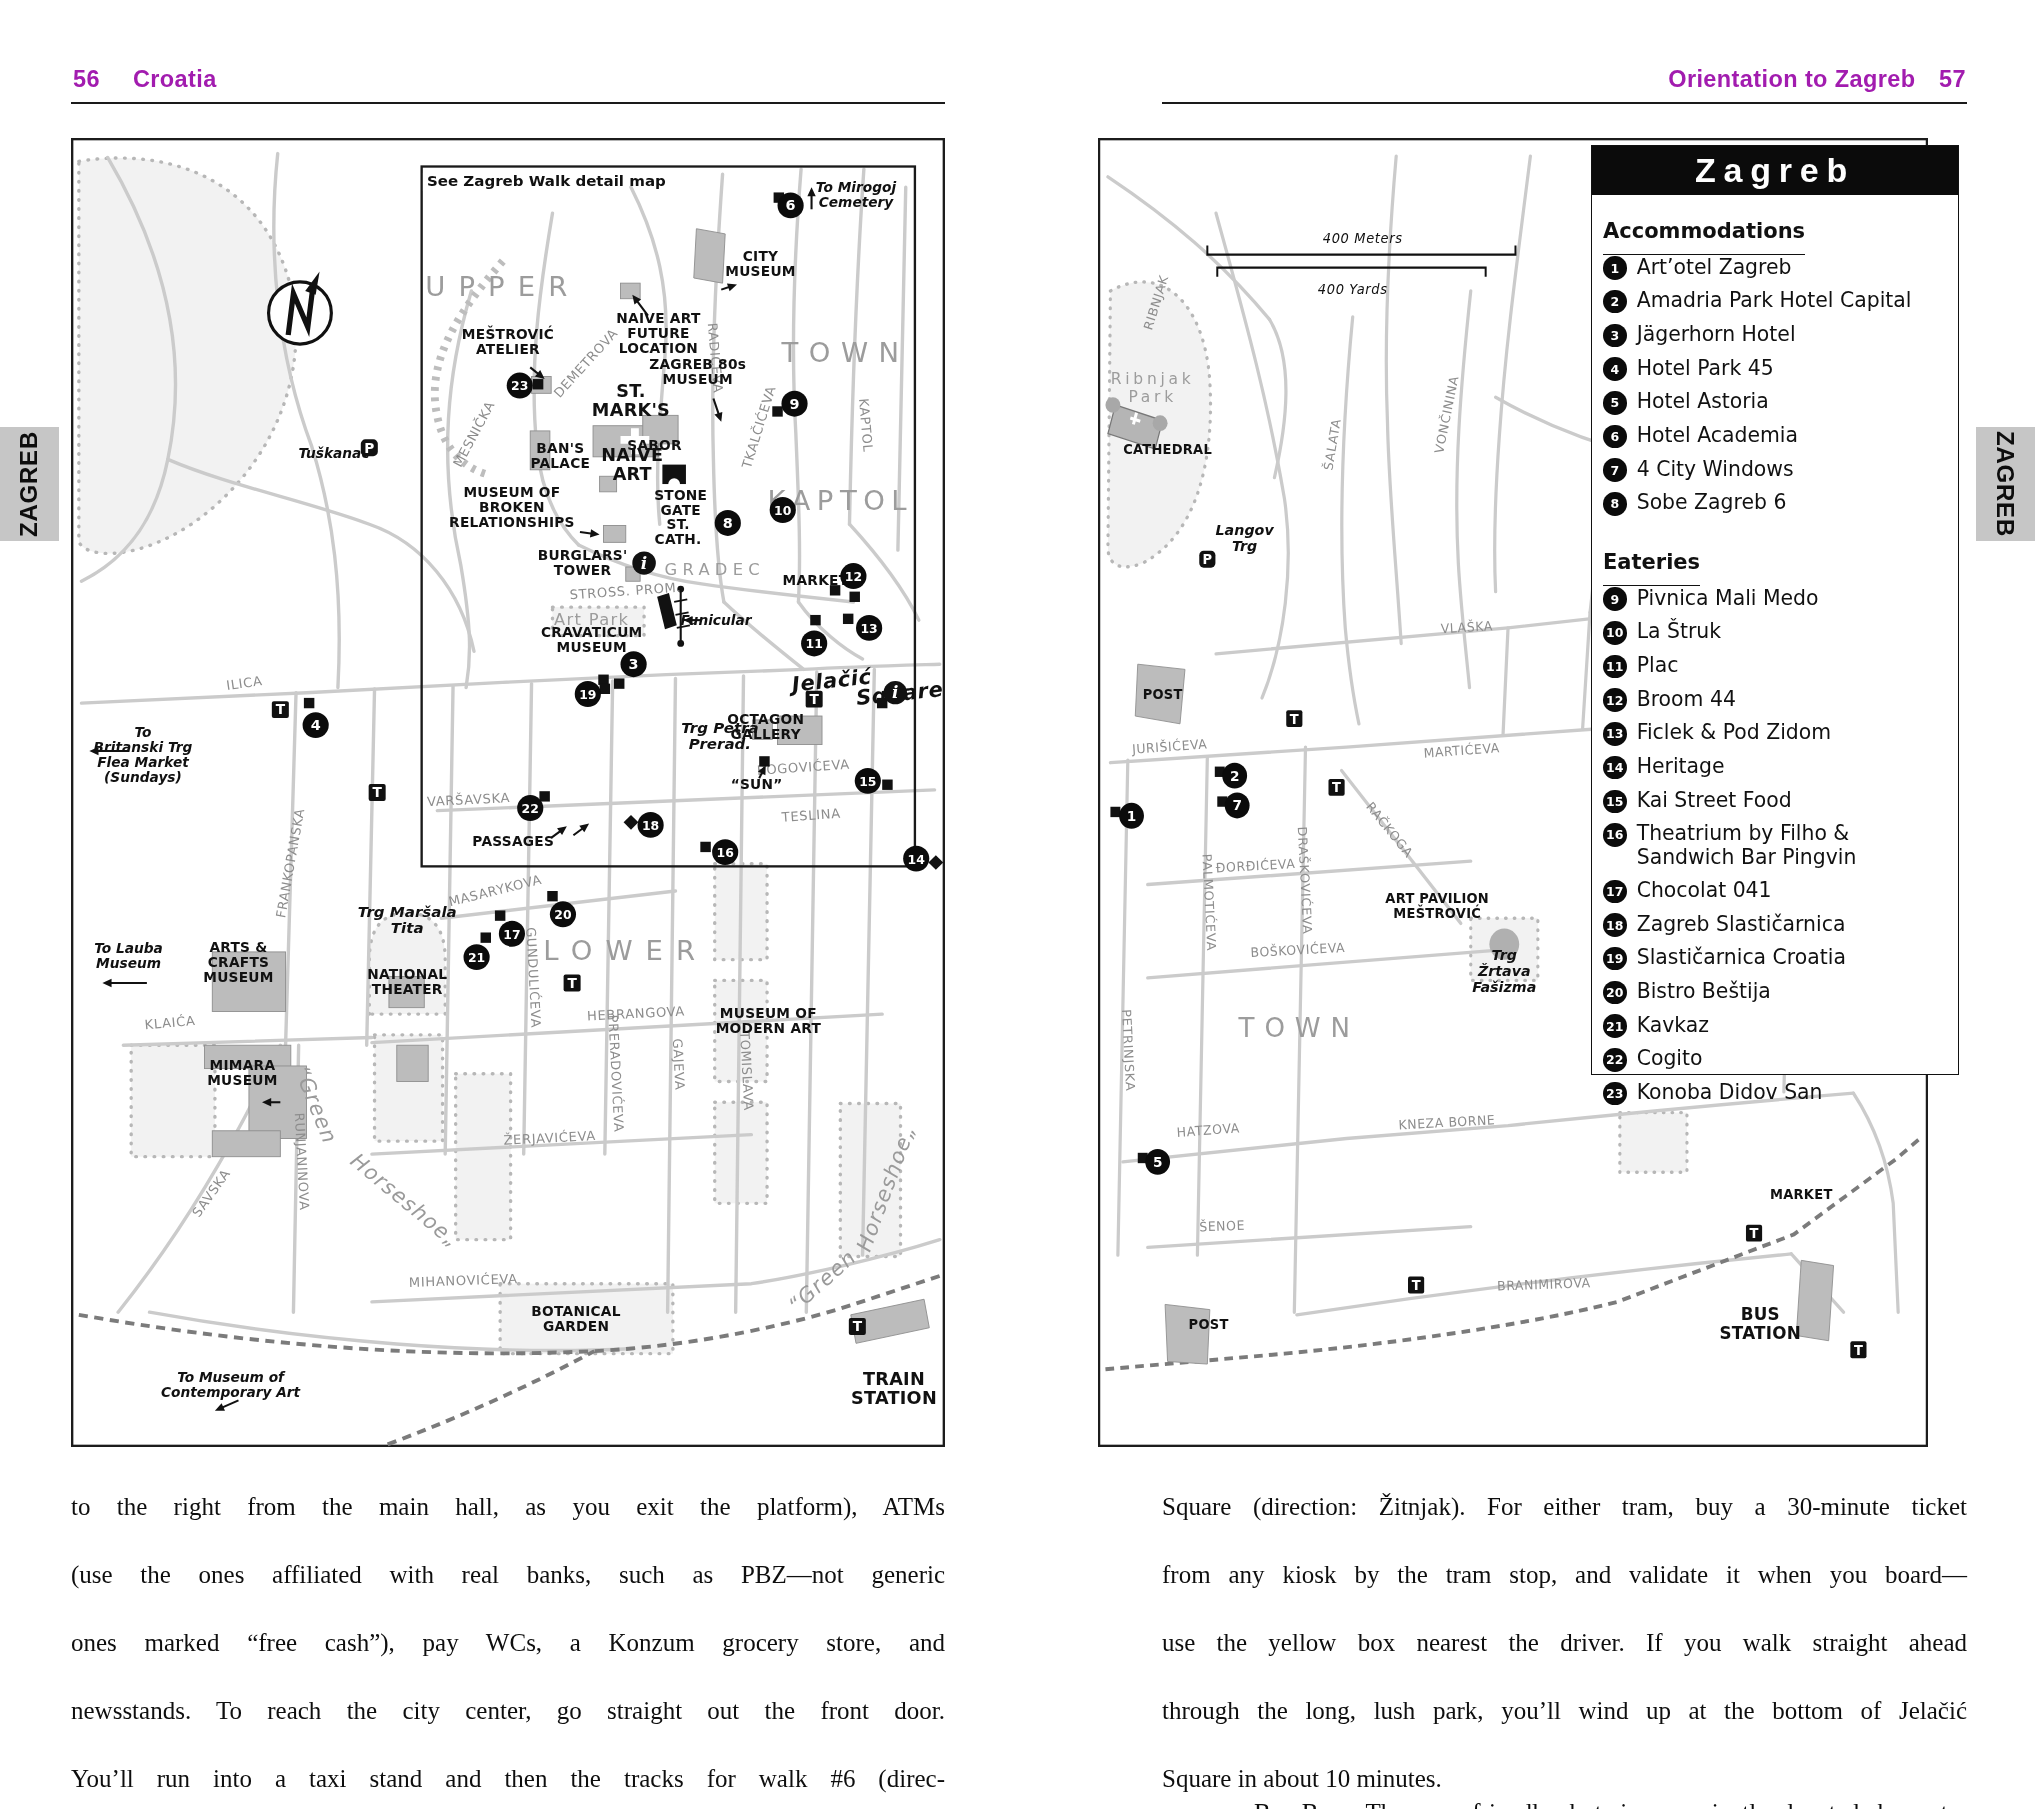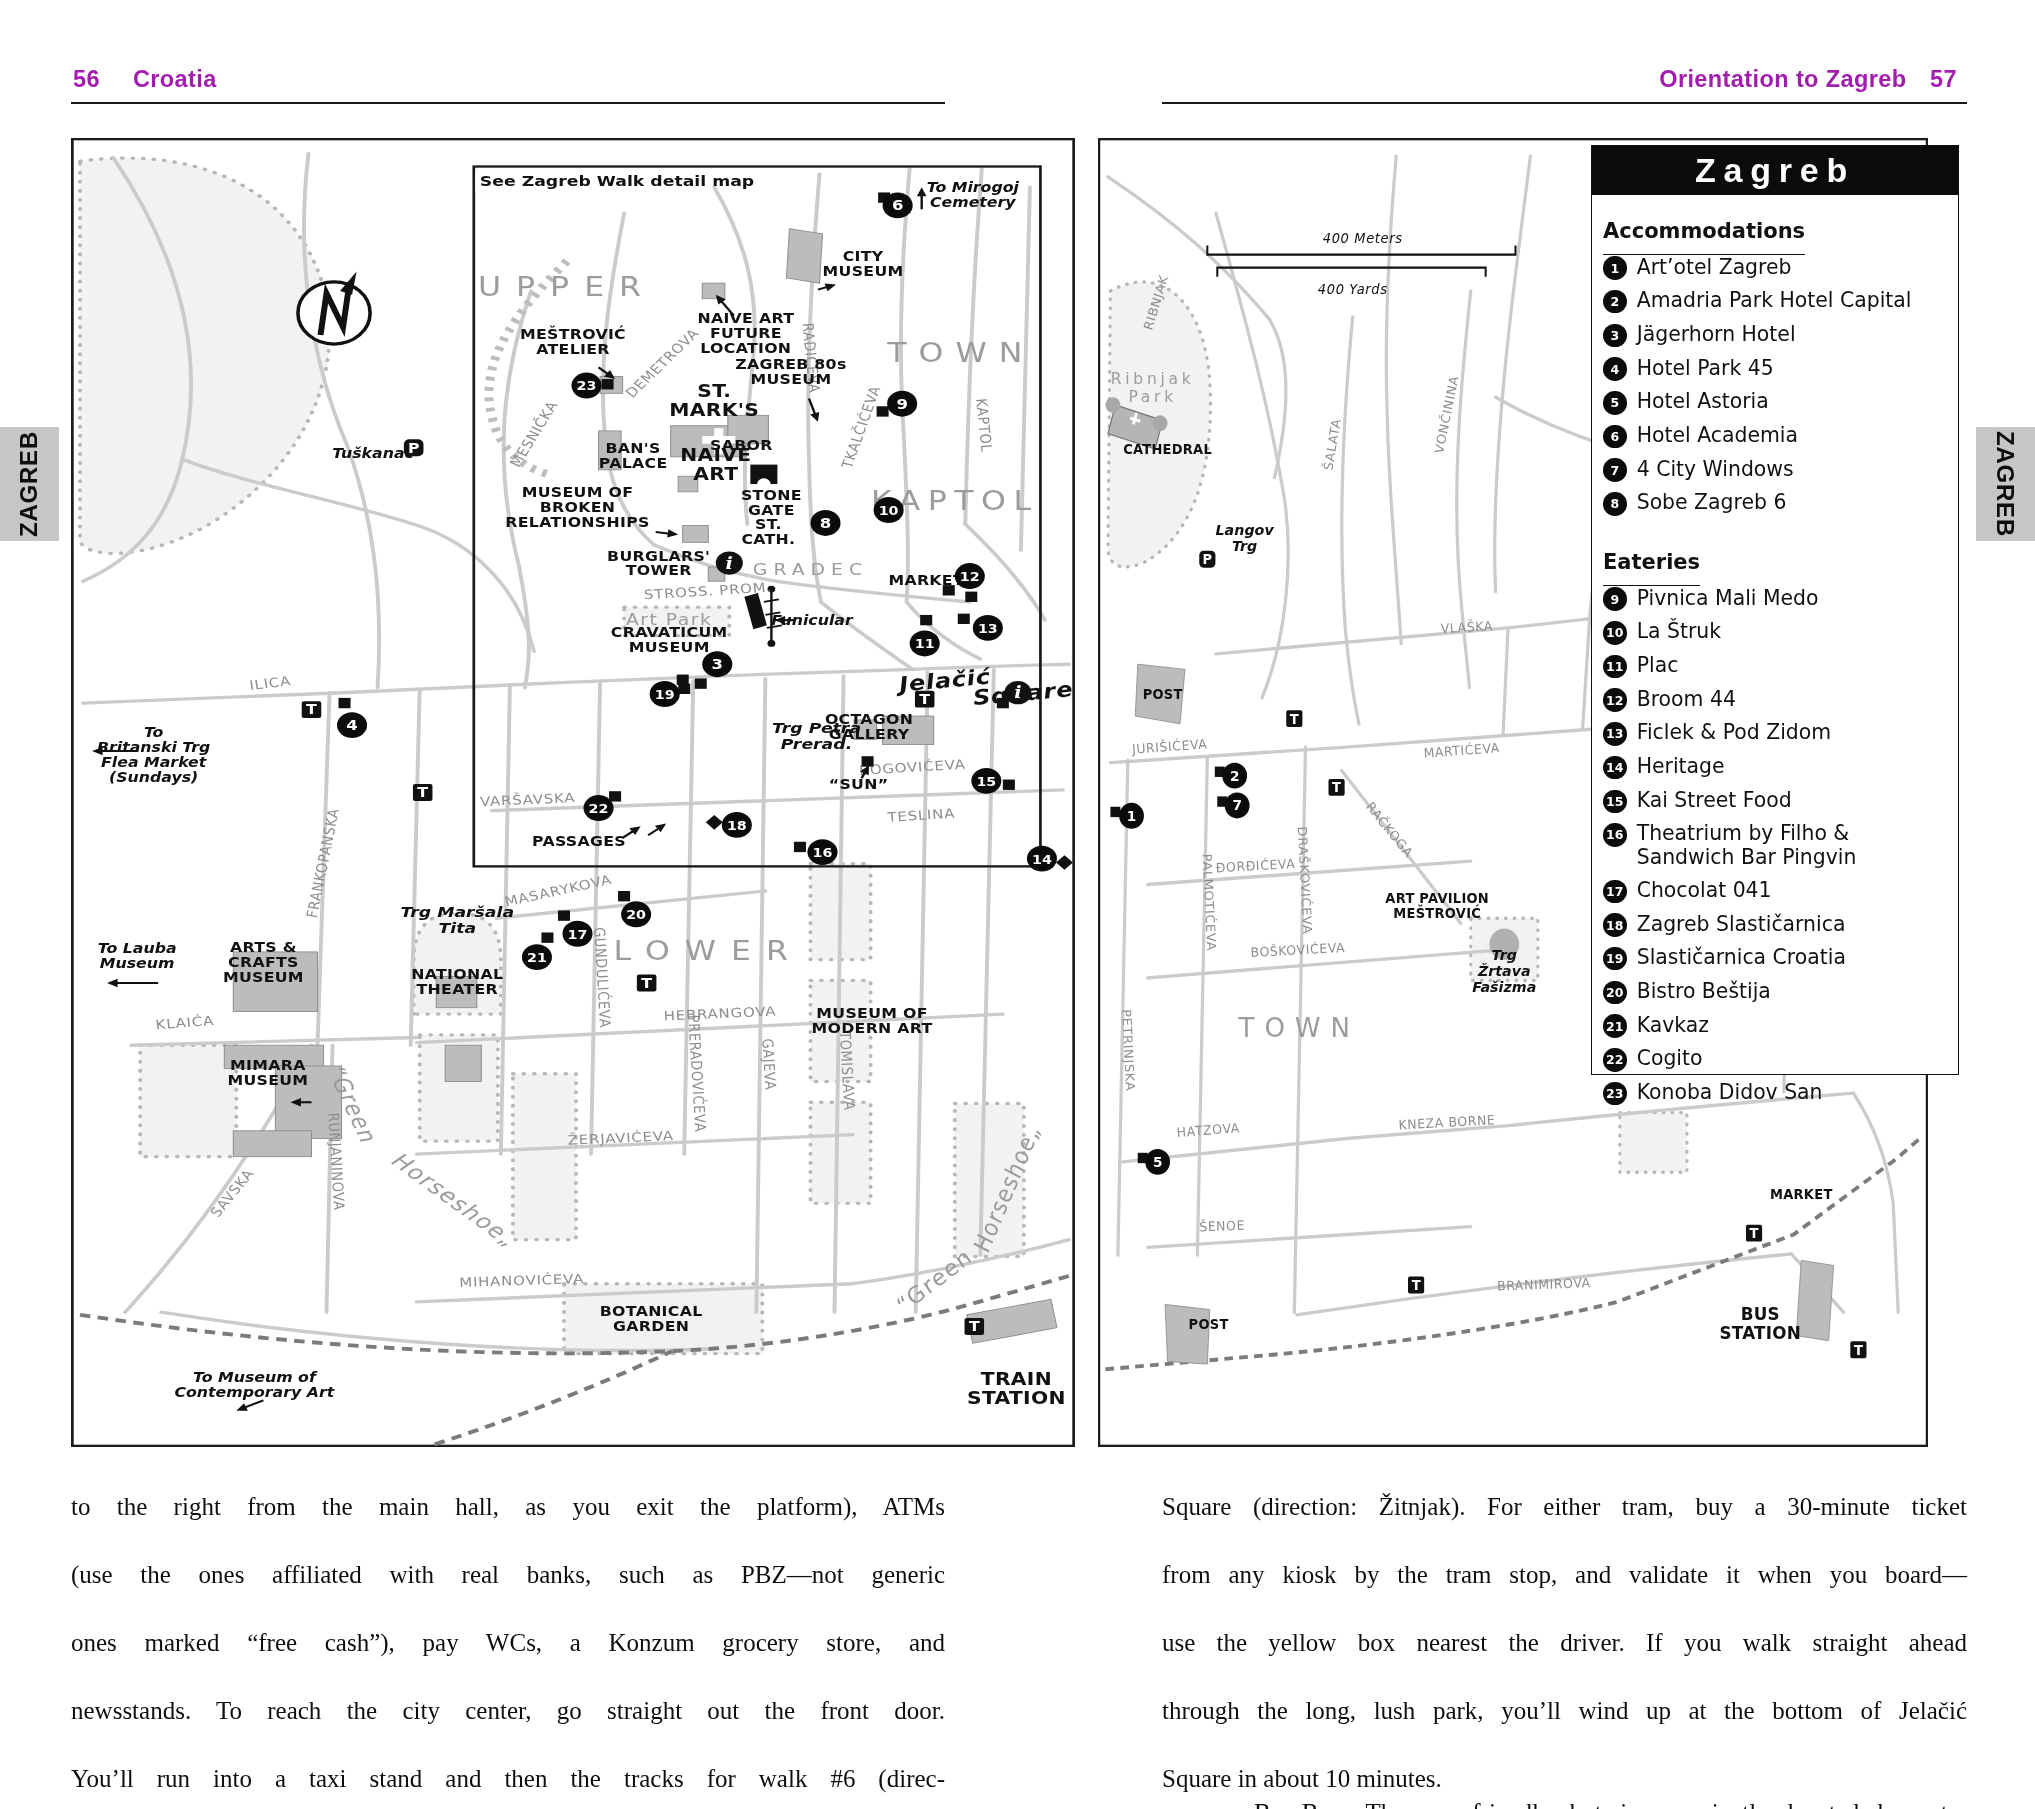--- a/index.html
+++ b/index.html
@@ -3,35 +3,35 @@
 <meta charset="utf-8">
 <style>
   html,body{margin:0;padding:0;background:#ffffff;}
   #page{position:relative;width:2035px;height:1809px;background:#fff;overflow:hidden;
         font-family:"DejaVu Sans",sans-serif;color:#111;}
   
   .hdr{position:absolute;top:66px;font-family:"Liberation Sans",sans-serif;font-weight:bold;
        font-size:23.5px;letter-spacing:0.4px;color:#a21caf;}
   #hdrL{left:73px;}
   #hdrL .pgnum{margin-right:33px;}
-  #hdrR{right:78px;text-align:right;}
+  #hdrR{right:69px;text-align:right;}
   #hdrR .pgnum{margin-left:23.5px;}
   .rule{position:absolute;height:1.6px;background:#1a1a1a;top:102px;}
   #ruleL{left:71px;width:874px;}
   #ruleR{left:1162px;width:805px;}
   
   .tab{position:absolute;width:59px;height:114px;background:#c6c6c6;display:flex;
        align-items:center;justify-content:center;}
   .tab span{font-family:"Liberation Sans",sans-serif;font-weight:bold;font-size:24px;
        letter-spacing:0.8px;color:#0d0d0d;white-space:nowrap;}
   #tabL{left:0;top:427px;} #tabL span{transform:rotate(-90deg);}
   #tabR{right:0;top:427px;} #tabR span{transform:rotate(90deg);}
   
   .mapbox{position:absolute;top:138px;height:1309px;}
-  #mapLwrap{left:71px;width:1004px;}
+  #mapLwrap{left:71px;width:874px;}
   #mapRwrap{left:1098px;width:830px;}
   .mapbox svg{width:100%;height:100%;display:block;}
   
   #legend{position:absolute;left:1591px;top:145px;width:368px;height:930px;background:#fff;
           border:1.6px solid #111;box-sizing:border-box;z-index:5;}
   #legendTitle{height:49px;background:#0b0b0b;color:#fff;display:flex;align-items:center;
           justify-content:center;font-weight:bold;font-size:34px;letter-spacing:7.8px;
           font-family:"Liberation Sans",sans-serif;}
   #legendBody{padding:23.5px 11px 7.8px 11px;}
   .lg-head{font-size:21px;font-weight:bold;border-bottom:1.6px solid #111;display:inline-block;

